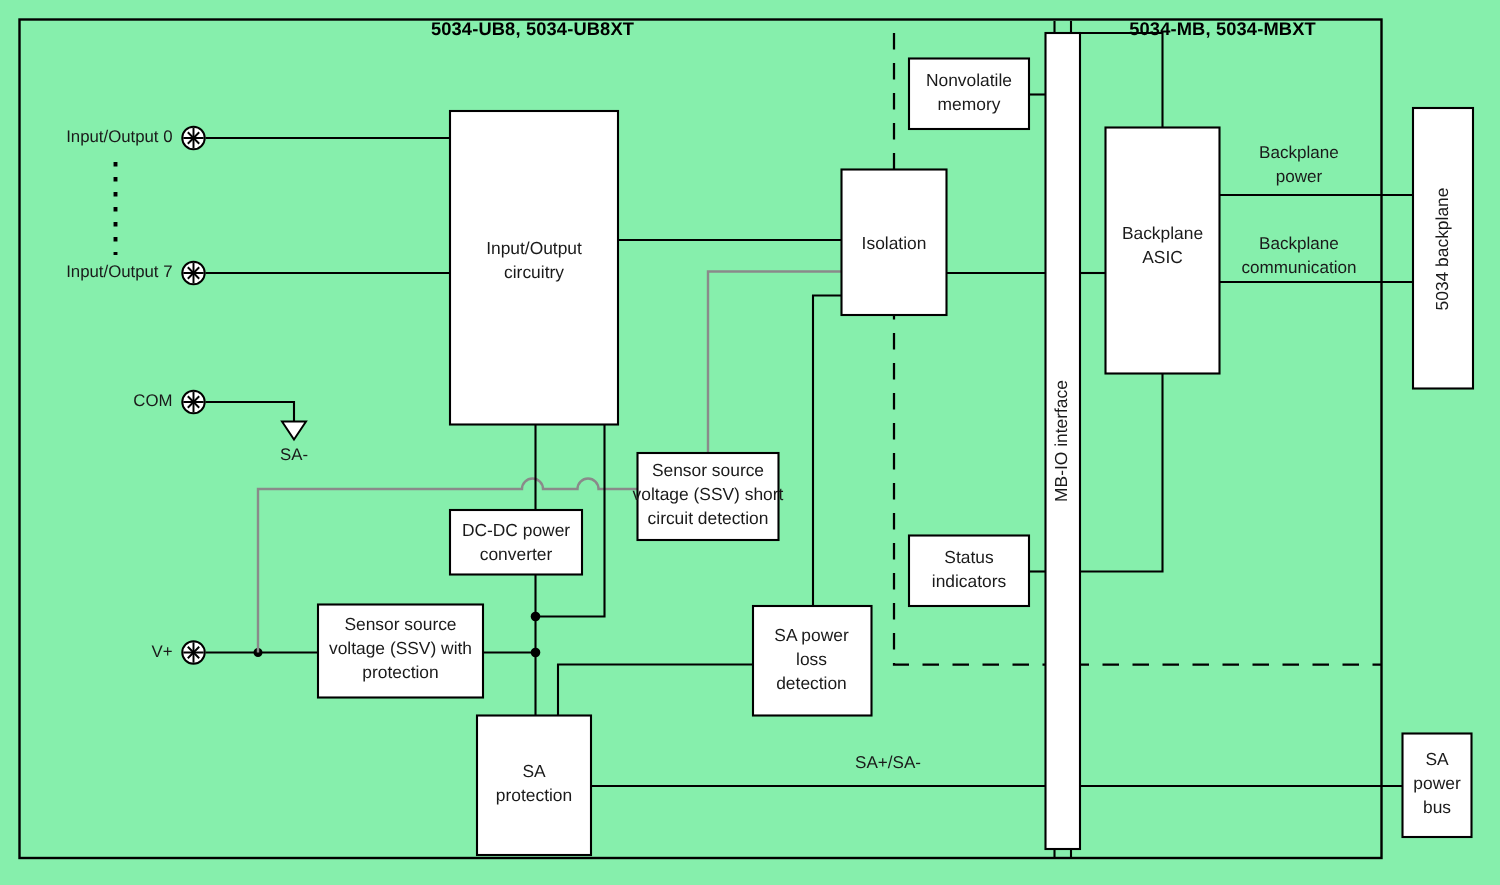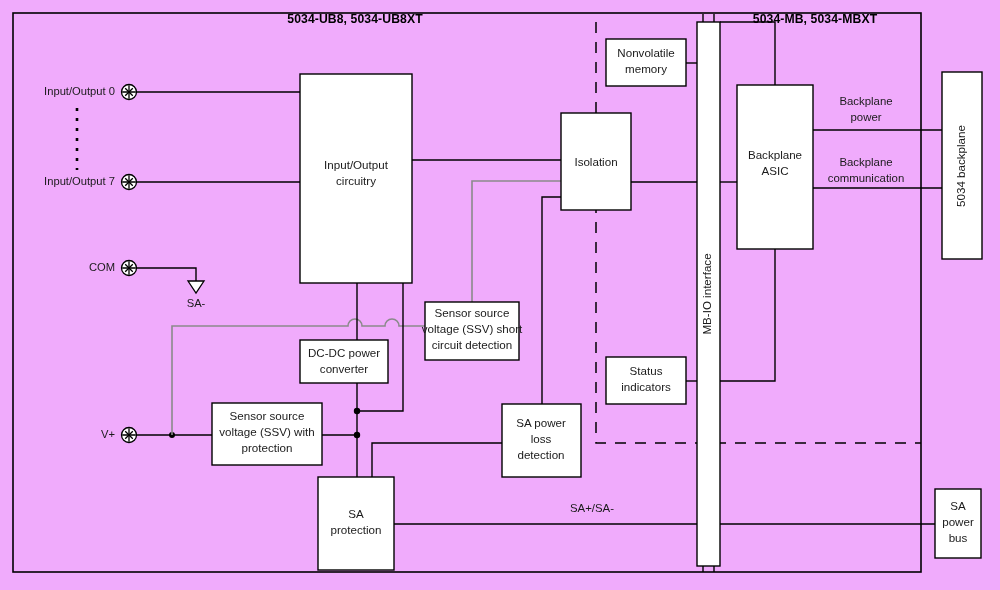--- a/index.html
+++ b/index.html
@@ -7,21 +7,21 @@
     padding: 0;
     background: #ffffff;
   }
   body {
     font-family: "Liberation Sans", sans-serif;
   }
   #root {
     position: relative;
     width: 1000px;
     height: 590px;
-    background: #f0abfc;
+    background: #86efac;
     overflow: hidden;
   }
   svg#diagram {
     position: absolute;
     left: 0;
     top: 0;
     width: 1000px;
     height: 590px;
   }
   .wire {

